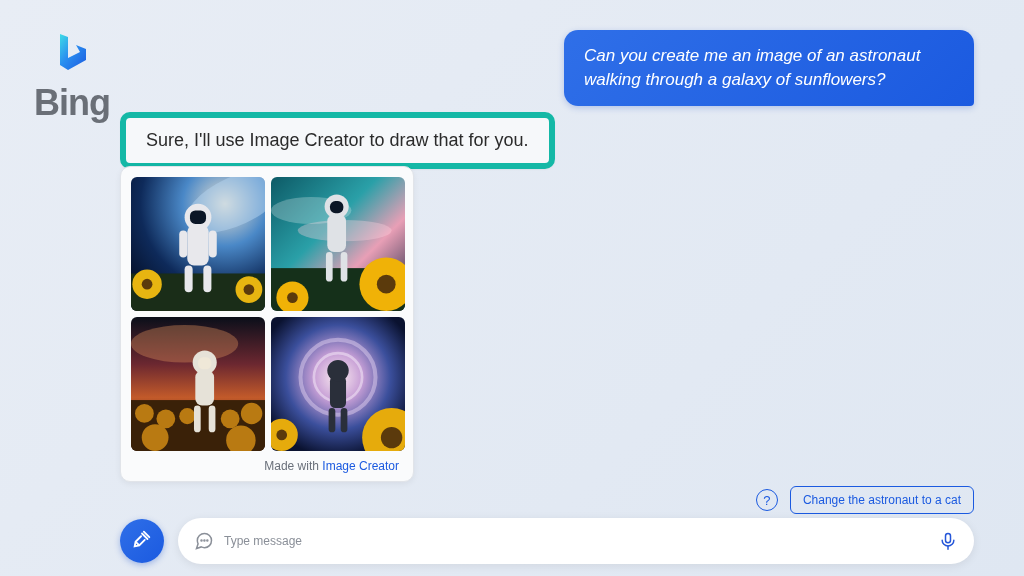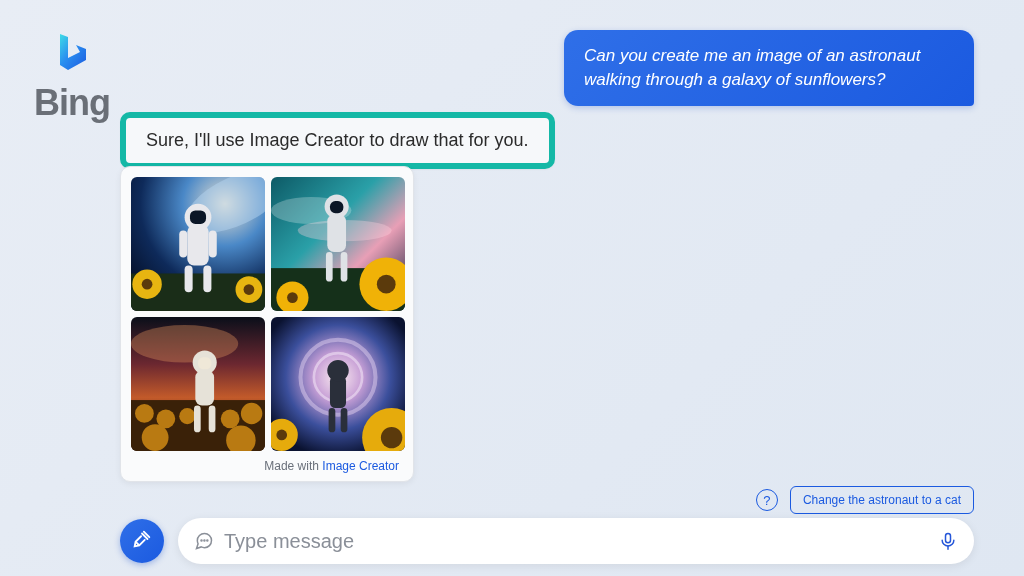--- a/index.html
+++ b/index.html
@@ -141,21 +141,21 @@
     display: flex;
     align-items: center;
     padding: 0 16px;
     box-shadow: 0 2px 10px rgba(0,0,0,0.08);
   }
   .chat-icon { color: #8a8f98; margin-right: 10px; display:flex; }
   .composer input {
     flex: 1;
     border: none;
     outline: none;
-    font-size: 20px;
+    font-size: 12px;
     color: #2b2b2b;
   }
   .composer input::placeholder { color: #8a8f98; }
   .mic-icon { color: #2556d9; cursor: pointer; display:flex; }
 </style>
 </head>
 <body>
 
 <div class="logo">
   <span class="logo-mark">

